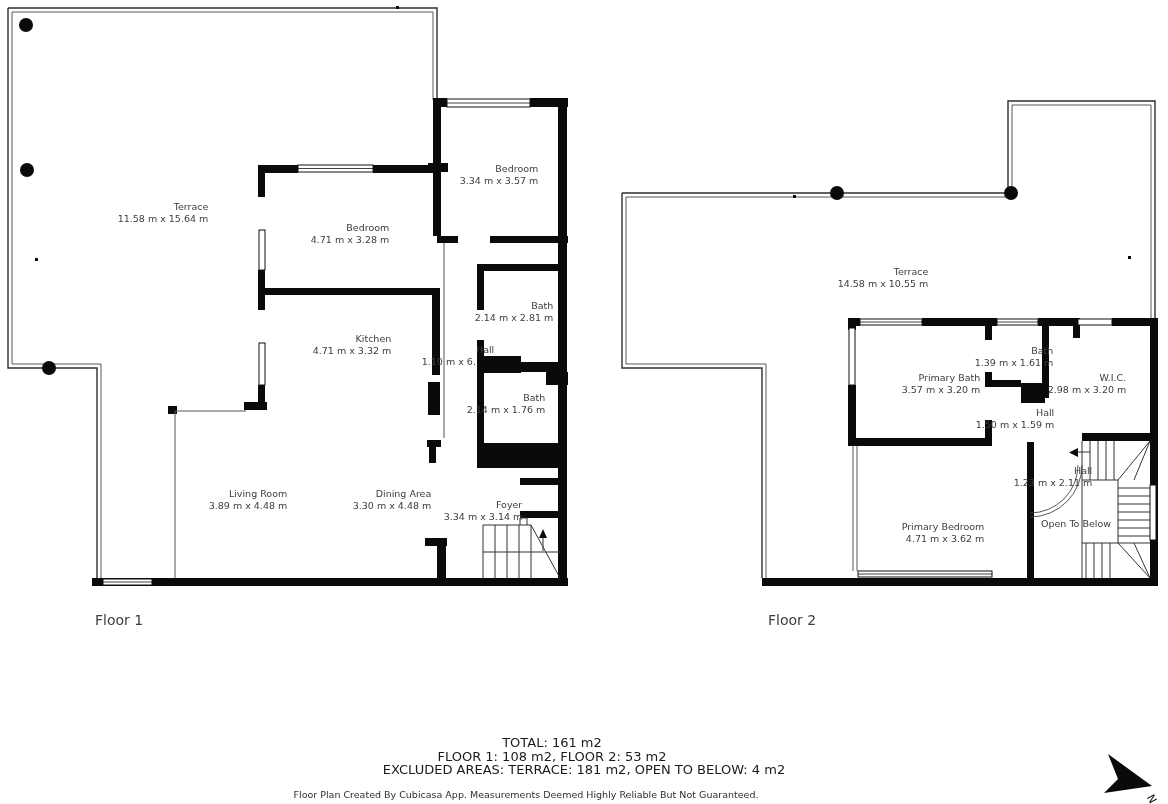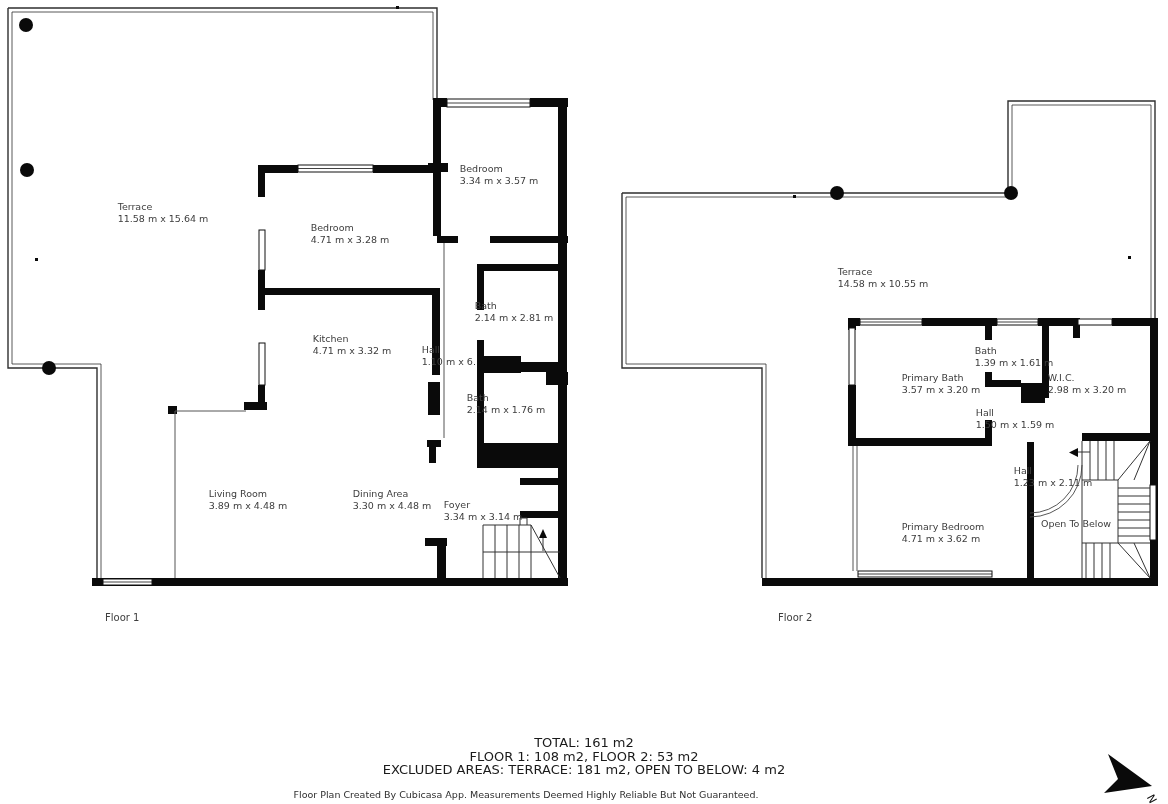--- a/index.html
+++ b/index.html
@@ -3,29 +3,29 @@
 <meta charset="utf-8">
 <style>
   html,body{margin:0;padding:0;background:#fff;}
   #canvas{
     position:relative;width:1168px;height:804px;background:#ffffff;
     font-family:"DejaVu Sans", sans-serif;overflow:hidden;
   }
   #plan-svg{position:absolute;left:0;top:0;z-index:1;}
   .room-label{
     position:absolute;z-index:3;transform:translateX(-50%);
-    text-align:left;color:#3d3d3d;font-size:9.5px;line-height:11.5px;white-space:nowrap;
+    text-align:right;color:#3d3d3d;font-size:9.5px;line-height:11.5px;white-space:nowrap;
   }
   .floor-label{
-    position:absolute;z-index:3;color:#3d3d3d;font-size:10px;white-space:nowrap;margin-left:10px;
+    position:absolute;z-index:3;color:#3d3d3d;font-size:14px;white-space:nowrap;
   }
   .occluder{position:absolute;z-index:4;background:#0a0a0a;}
   .summary{
     position:absolute;left:0;width:1104px;text-align:center;z-index:3;
-    color:#1a1a1a;font-size:13px;line-height:13.5px;white-space:nowrap;padding-left:32px;
+    color:#1a1a1a;font-size:13px;line-height:13.5px;white-space:nowrap;
   }
   .disclaimer{
     position:absolute;left:0;width:1052px;text-align:center;z-index:3;
     color:#2e2e2e;font-size:9.5px;white-space:nowrap;
   }
 </style>
 </head>
 <body>
 
 <div id="canvas">
@@ -277,16 +277,16 @@
 </div>
 <div class="room-label" style="left:1076px;top:518px;">
   <span>Open To Below</span>
 </div>
 
 <div class="floor-label" style="left:95px;top:612px;">Floor 1</div>
 <div class="floor-label" style="left:768px;top:612px;">Floor 2</div>
 
 <div class="summary" style="top:736px;">TOTAL: 161 m2</div>
 <div class="summary" style="top:750px;">FLOOR 1: 108 m2, FLOOR 2: 53 m2</div>
-<div class="summary" style="top:763px;">EXCLUDED AREAS: TERRACE: 181 m2, OPEN TO BELOW: 4 m2</div>
+<div class="summary" style="top:763px;margin-left:32px;">EXCLUDED AREAS: TERRACE: 181 m2, OPEN TO BELOW: 4 m2</div>
 <div class="disclaimer" style="top:789px;">Floor Plan Created By Cubicasa App. Measurements Deemed Highly Reliable But Not Guaranteed.</div>
 
 </div>
 
 </body></html>

